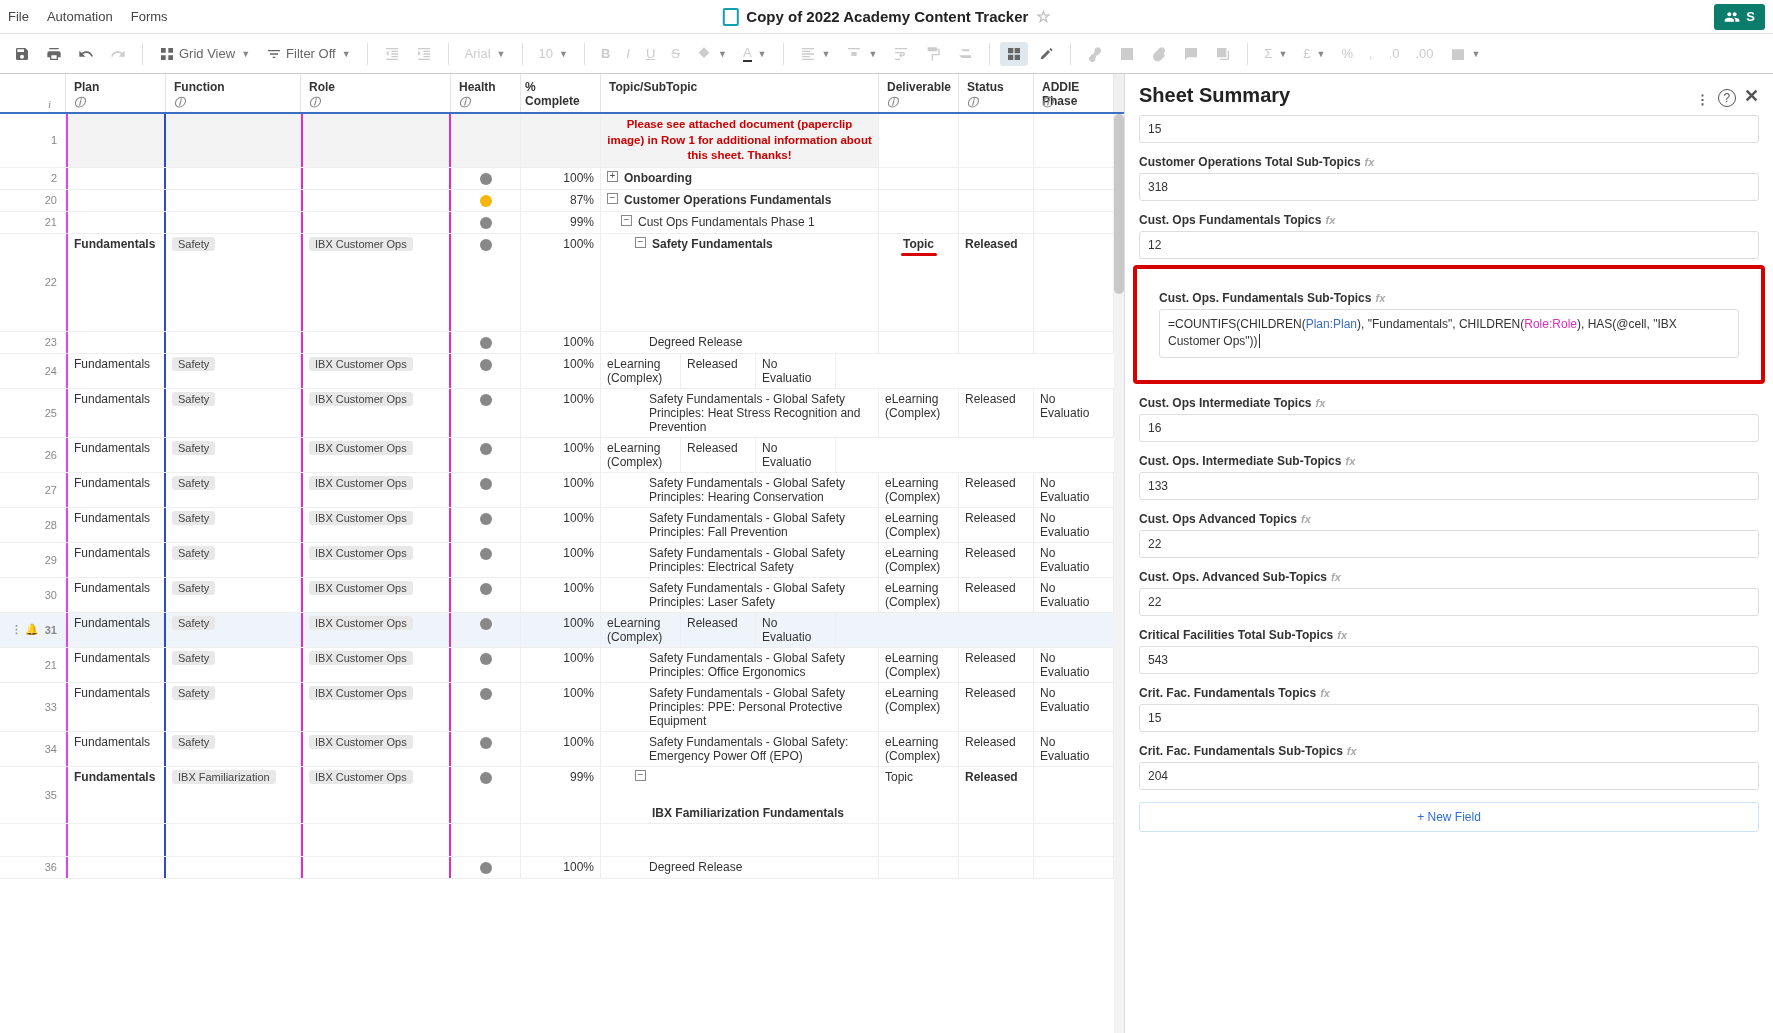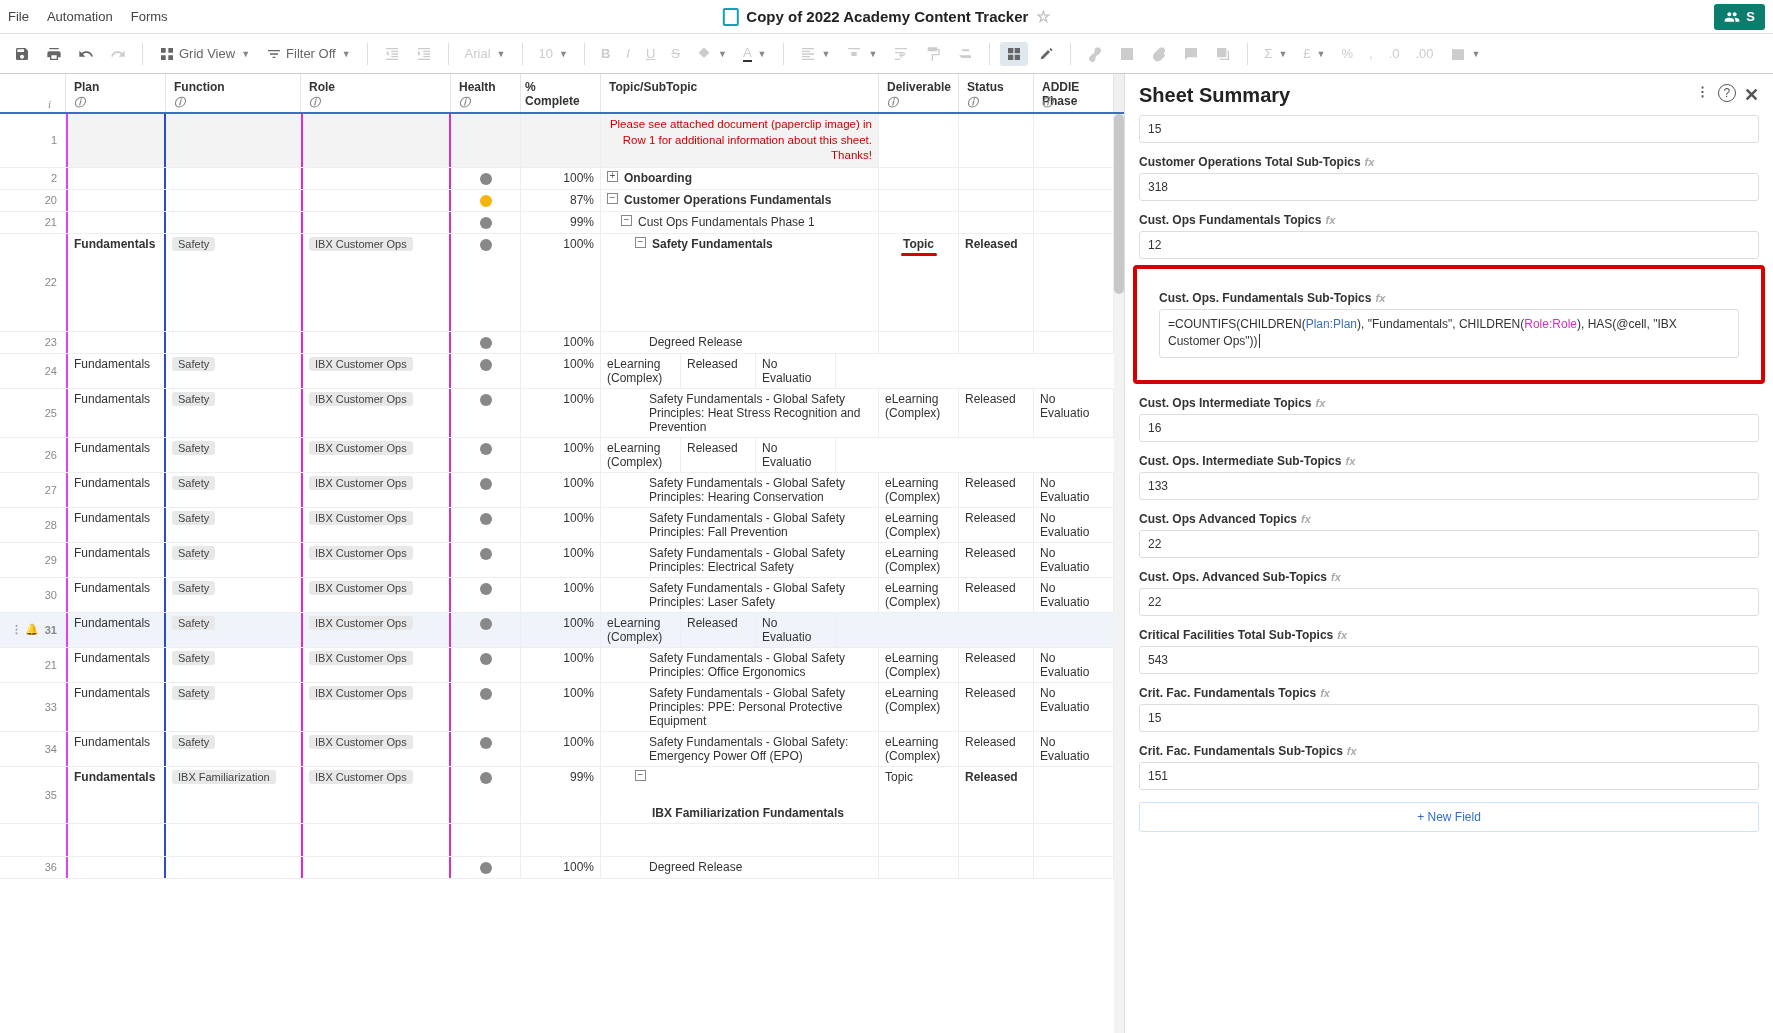--- a/index.html
+++ b/index.html
@@ -62,30 +62,30 @@
 .row .c-role { border-left: 2px solid #d92fc3; border-right: 2px solid #d92fc3; }
 .row .c-topic { flex-direction: column; align-items: flex-start; }
 
 .tag { background: #e8e8e8; border-radius: 3px; padding: 1px 6px; font-size: 11px; color: #444; display: inline-block; }
 .health-dot { width: 12px; height: 12px; border-radius: 50%; background: #888; margin-top: 2px; }
 .health-dot.yellow { background: #f5b50a; }
 .tg-box { width: 11px; height: 11px; border: 1px solid #888; display: inline-flex; align-items: center; justify-content: center; font-size: 10px; line-height: 1; color: #555; margin-right: 6px; flex: none; }
 .indent-1 { padding-left: 14px; }
 .indent-2 { padding-left: 28px; }
 .indent-3 { padding-left: 42px; }
-.redtxt { color: #c00; font-weight: 400; text-align: right; width: 100%; font-size: 11.5px; line-height: 1.35; }
+.redtxt { color: #c00; font-weight: 700; text-align: center; width: 100%; font-size: 11.5px; line-height: 1.35; }
 .red-under { width: 36px; height: 3px; background: #d60000; border-radius: 2px; margin-top: 2px; }
 .row-icons { position: absolute; left: 36px; display: flex; gap: 3px; color: #999; font-size: 11px; }
 
 
 .vscroll-track { width: 10px; background: #f3f3f3; position: absolute; right: 0; top: 0; bottom: 0; }
 .vscroll-thumb { width: 10px; background: #c8c8c8; border-radius: 5px; position: absolute; right: 0; top: 0; height: 180px; }
 
 
-.summary-head { display: flex; align-items: flex-start; padding: 10px 14px 8px; gap: 8px; }
+.summary-head { display: flex; align-items: flex-end; padding: 10px 14px 8px; gap: 8px; }
 .summary-head h2 { font-size: 20px; font-weight: 800; color: #222; flex: 1; }
 .summary-head .ic { color: #555; cursor: pointer; }
 .summary-body { flex: 1; overflow-y: auto; padding: 0 14px 14px; position: relative; }
 .summary-body::-webkit-scrollbar { width: 10px; }
 .summary-body::-webkit-scrollbar-thumb { background: #c8c8c8; border-radius: 5px; }
 .sfield { margin-bottom: 12px; }
 .sfield .slabel { font-size: 12px; font-weight: 700; color: #333; margin-bottom: 4px; display: flex; align-items: center; gap: 4px; }
 .sfield .fx { font-style: italic; color: #aaa; font-size: 11px; }
 .sfield .svalue { border: 1px solid #ddd; border-radius: 3px; padding: 6px 8px; font-size: 12px; color: #333; background: #fff; min-height: 28px; }
 .sfield.hl { border: 4px solid #d60000; border-radius: 4px; padding: 22px; margin: -6px -6px 12px; }
@@ -823,18 +823,18 @@
             <span>Crit. Fac. Fundamentals Topics</span> 
             <span class="fx">fx</span>
           </div>
           <div class="svalue">15</div>
         </div>
         <div class="sfield">
           <div class="slabel">
             <span>Crit. Fac. Fundamentals Sub-Topics</span> 
             <span class="fx">fx</span>
           </div>
-          <div class="svalue">151</div>
+          <div class="svalue">204</div>
         </div>
         <div class="newfield-btn">+ New Field</div>
       </div>
   </div>
 </div>
 
 </body></html>

